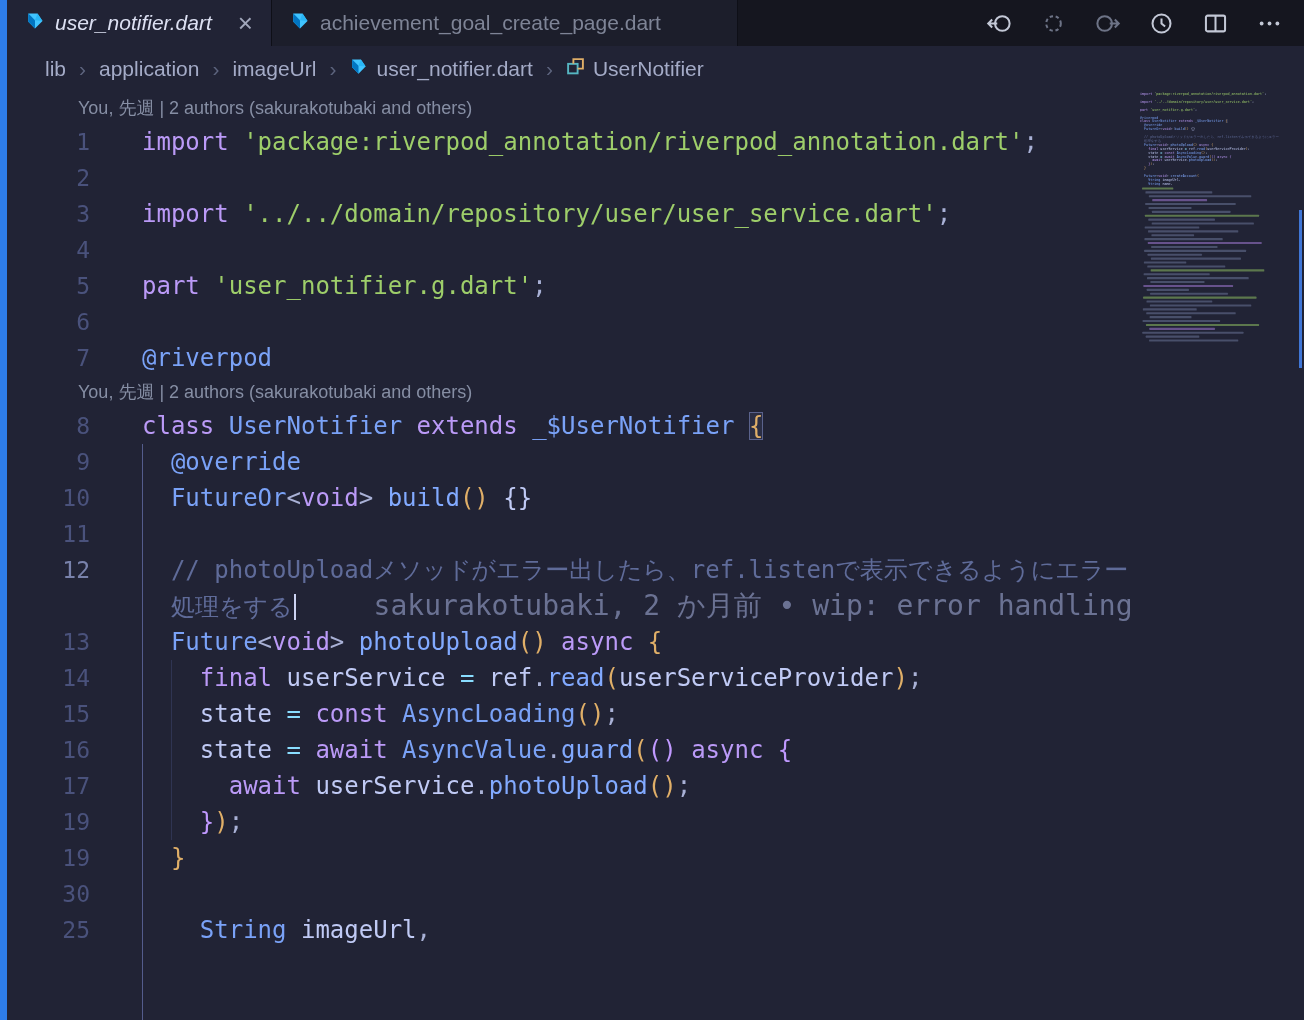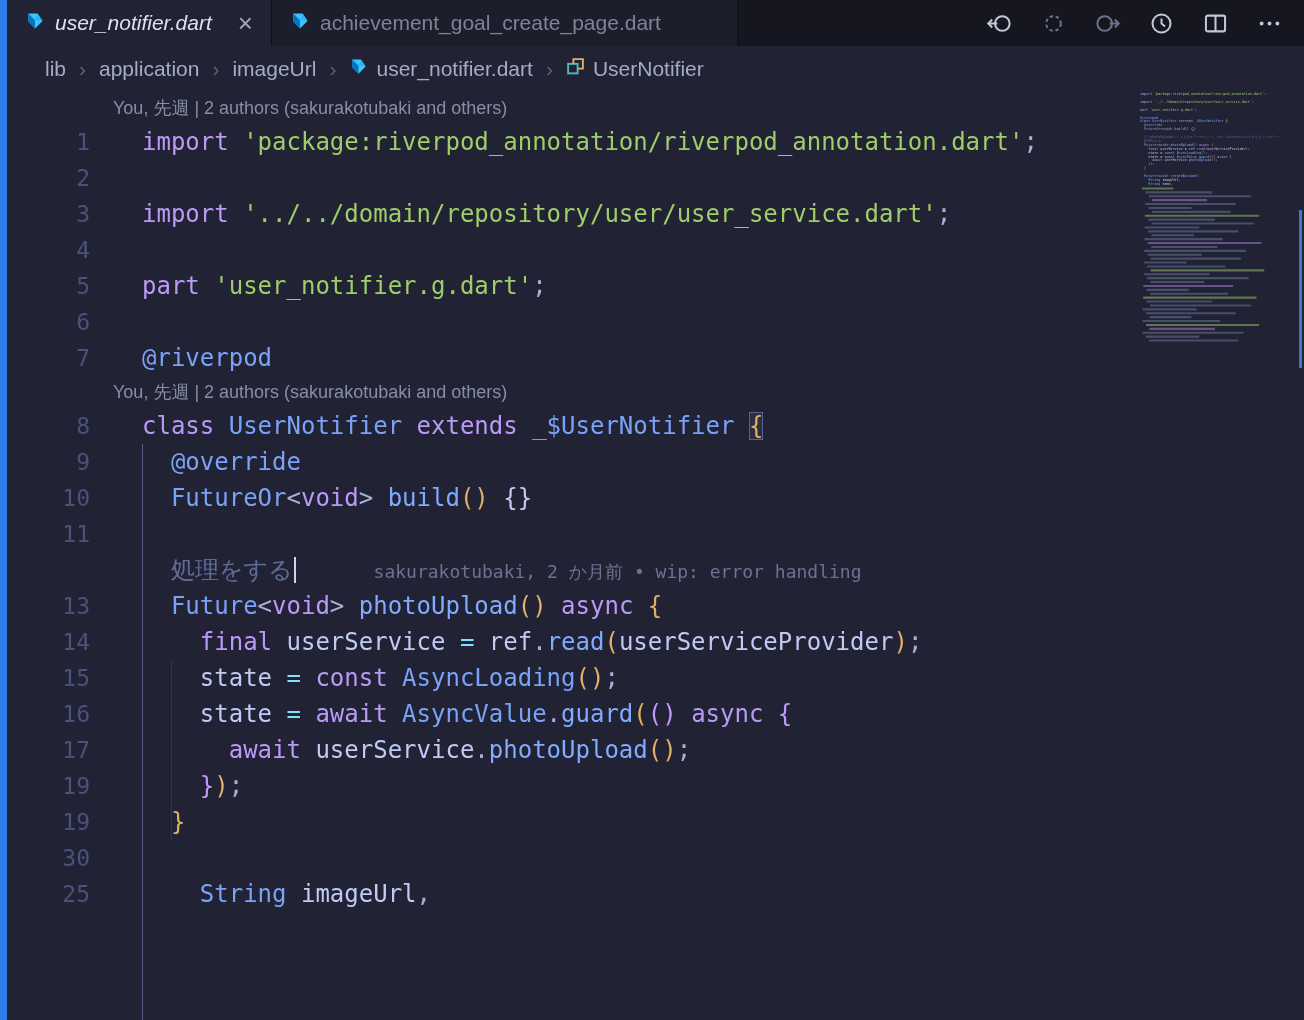--- a/index.html
+++ b/index.html
@@ -33,40 +33,40 @@
     padding-left:38px;gap:13px;font-size:21px;color:#a4abc7;background:var(--bg);}
   .crumb{display:flex;align-items:center;gap:8px;}
   .crumb-sep{color:#5d647e;font-size:21px;}
 
   
   .editor{position:absolute;top:92px;left:7px;right:0;bottom:0;background:var(--bg);
     font-family:"DejaVu Sans Mono","Liberation Mono",monospace;font-size:24px;color:#c0caf5;}
   .code-rows{position:relative;height:100%;overflow:hidden;}
   .row{display:flex;height:36px;line-height:36px;white-space:pre;}
   .row.lens{display:block;height:32px;line-height:32px;font-family:"Liberation Sans",sans-serif;
-    font-size:18px;color:#868ea4;padding-left:106px;}
+    font-size:18px;color:#868ea4;padding-left:71px;}
   .ln{width:83px;flex:none;text-align:right;color:#4a527c;font-size:23px;}
   .ln.active{color:#7982ab;}
   .content{padding-left:52px;flex:1;position:relative;z-index:2;}
 
   .tk-k{color:var(--c-k);}
   .tk-s{color:var(--c-s);}
   .tk-c{color:var(--c-c);}
   .tk-v{color:#c0caf5;}
   .tk-p{color:#a9b1d6;}
   .tk-o{color:#89ddff;}
   .tk-a{color:var(--c-t);}
   .tk-t{color:var(--c-t);}
   .tk-f{color:#82aaff;}
   .tk-g1{color:var(--c-g1);}
   .tk-g2{color:var(--c-g2);}
   .tk-mb{color:var(--c-g1);box-shadow:inset 0 0 0 1px #5a628c;background:rgba(90,98,140,.18);}
 
   .cursor{display:inline-block;width:2px;height:26px;background:#ccd3f2;vertical-align:-5px;margin-left:1px;}
-  .blame{color:#6b7293;margin-left:78px;font-size:18px;}
+  .blame{color:#6b7293;margin-left:78px;font-size:28px;}
 
   .guide{position:absolute;width:1px;background:#2f3452;z-index:1;}
   .guide.active{background:#545c8c;}
 
   
   .minimap{position:absolute;top:0;right:12px;width:152px;height:310px;overflow:hidden;opacity:.95;}
   .minimap-inner{width:585px;transform:scale(0.26);transform-origin:0 0;}
   .mrow{height:15px;line-height:15px;font-size:13px;white-space:pre;overflow:hidden;width:585px;}
   .mbar{height:8px;margin-top:7px;background:#5d6584;border-radius:2px;opacity:.7;}
   .overview-ruler{position:absolute;right:2px;top:118px;width:3px;height:158px;background:#4076d6;}
@@ -182,20 +182,21 @@
         <div class="row code"><span class="ln">3</span><span class="content"><span class="tk-k">import</span><span class="tk-v"> </span><span class="tk-s">'../../domain/repository/user/user_service.dart'</span><span class="tk-p">;</span></span></div>
         <div class="row code"><span class="ln">4</span><span class="content"></span></div>
         <div class="row code"><span class="ln">5</span><span class="content"><span class="tk-k">part</span><span class="tk-v"> </span><span class="tk-s">'user_notifier.g.dart'</span><span class="tk-p">;</span></span></div>
         <div class="row code"><span class="ln">6</span><span class="content"></span></div>
         <div class="row code"><span class="ln">7</span><span class="content"><span class="tk-a">@riverpod</span></span></div>
         <div class="row lens">You, 先週 | 2 authors (sakurakotubaki and others)</div>
         <div class="row code"><span class="ln">8</span><span class="content"><span class="tk-k">class</span><span class="tk-v"> </span><span class="tk-t">UserNotifier</span><span class="tk-v"> </span><span class="tk-k">extends</span><span class="tk-v"> </span><span class="tk-t">_$UserNotifier</span><span class="tk-v"> </span><span class="tk-mb">{</span></span></div>
         <div class="row code"><span class="ln">9</span><span class="content"><span class="tk-v">  </span><span class="tk-a">@override</span></span></div>
         <div class="row code"><span class="ln">10</span><span class="content"><span class="tk-v">  </span><span class="tk-t">FutureOr</span><span class="tk-p">&lt;</span><span class="tk-k">void</span><span class="tk-p">&gt;</span><span class="tk-v"> </span><span class="tk-f">build</span><span class="tk-g1">()</span><span class="tk-v"> </span><span class="tk-v">{}</span></span></div>
         <div class="row code"><span class="ln">11</span><span class="content"></span></div>
+        <div class="row code"><span class="ln active">12</span><span class="content"><span class="tk-c">  // photoUploadメソッドがエラー出したら、ref.listenで表示できるようにエラー</span></span></div>
         <div class="row code"><span class="ln"></span><span class="content"><span class="tk-c">  処理をする</span><span class="cursor"></span><span class="blame">sakurakotubaki, 2 か月前 • wip: error handling</span></span></div>
         <div class="row code"><span class="ln">13</span><span class="content"><span class="tk-v">  </span><span class="tk-t">Future</span><span class="tk-p">&lt;</span><span class="tk-k">void</span><span class="tk-p">&gt;</span><span class="tk-v"> </span><span class="tk-f">photoUpload</span><span class="tk-g1">()</span><span class="tk-v"> </span><span class="tk-k">async</span><span class="tk-v"> </span><span class="tk-g1">{</span></span></div>
         <div class="row code"><span class="ln">14</span><span class="content"><span class="tk-v">    </span><span class="tk-k">final</span><span class="tk-v"> </span><span class="tk-v">userService</span><span class="tk-v"> </span><span class="tk-o">=</span><span class="tk-v"> </span><span class="tk-v">ref</span><span class="tk-p">.</span><span class="tk-f">read</span><span class="tk-g1">(</span><span class="tk-v">userServiceProvider</span><span class="tk-g1">)</span><span class="tk-p">;</span></span></div>
         <div class="row code"><span class="ln">15</span><span class="content"><span class="tk-v">    </span><span class="tk-v">state</span><span class="tk-v"> </span><span class="tk-o">=</span><span class="tk-v"> </span><span class="tk-k">const</span><span class="tk-v"> </span><span class="tk-t">AsyncLoading</span><span class="tk-g1">()</span><span class="tk-p">;</span></span></div>
         <div class="row code"><span class="ln">16</span><span class="content"><span class="tk-v">    </span><span class="tk-v">state</span><span class="tk-v"> </span><span class="tk-o">=</span><span class="tk-v"> </span><span class="tk-k">await</span><span class="tk-v"> </span><span class="tk-t">AsyncValue</span><span class="tk-p">.</span><span class="tk-f">guard</span><span class="tk-g1">(</span><span class="tk-g2">()</span><span class="tk-v"> </span><span class="tk-k">async</span><span class="tk-v"> </span><span class="tk-g2">{</span></span></div>
         <div class="row code"><span class="ln">17</span><span class="content"><span class="tk-v">      </span><span class="tk-k">await</span><span class="tk-v"> </span><span class="tk-v">userService</span><span class="tk-p">.</span><span class="tk-f">photoUpload</span><span class="tk-g1">()</span><span class="tk-p">;</span></span></div>
         <div class="row code"><span class="ln">19</span><span class="content"><span class="tk-v">    </span><span class="tk-g2">}</span><span class="tk-g1">)</span><span class="tk-p">;</span></span></div>
         <div class="row code"><span class="ln">19</span><span class="content"><span class="tk-v">  </span><span class="tk-g1">}</span></span></div>
         <div class="row code"><span class="ln">30</span><span class="content"></span></div>
         <div class="row code"><span class="ln">25</span><span class="content"><span class="tk-v">    </span><span class="tk-t">String</span><span class="tk-v"> </span><span class="tk-v">imageUrl</span><span class="tk-p">,</span></span></div>

